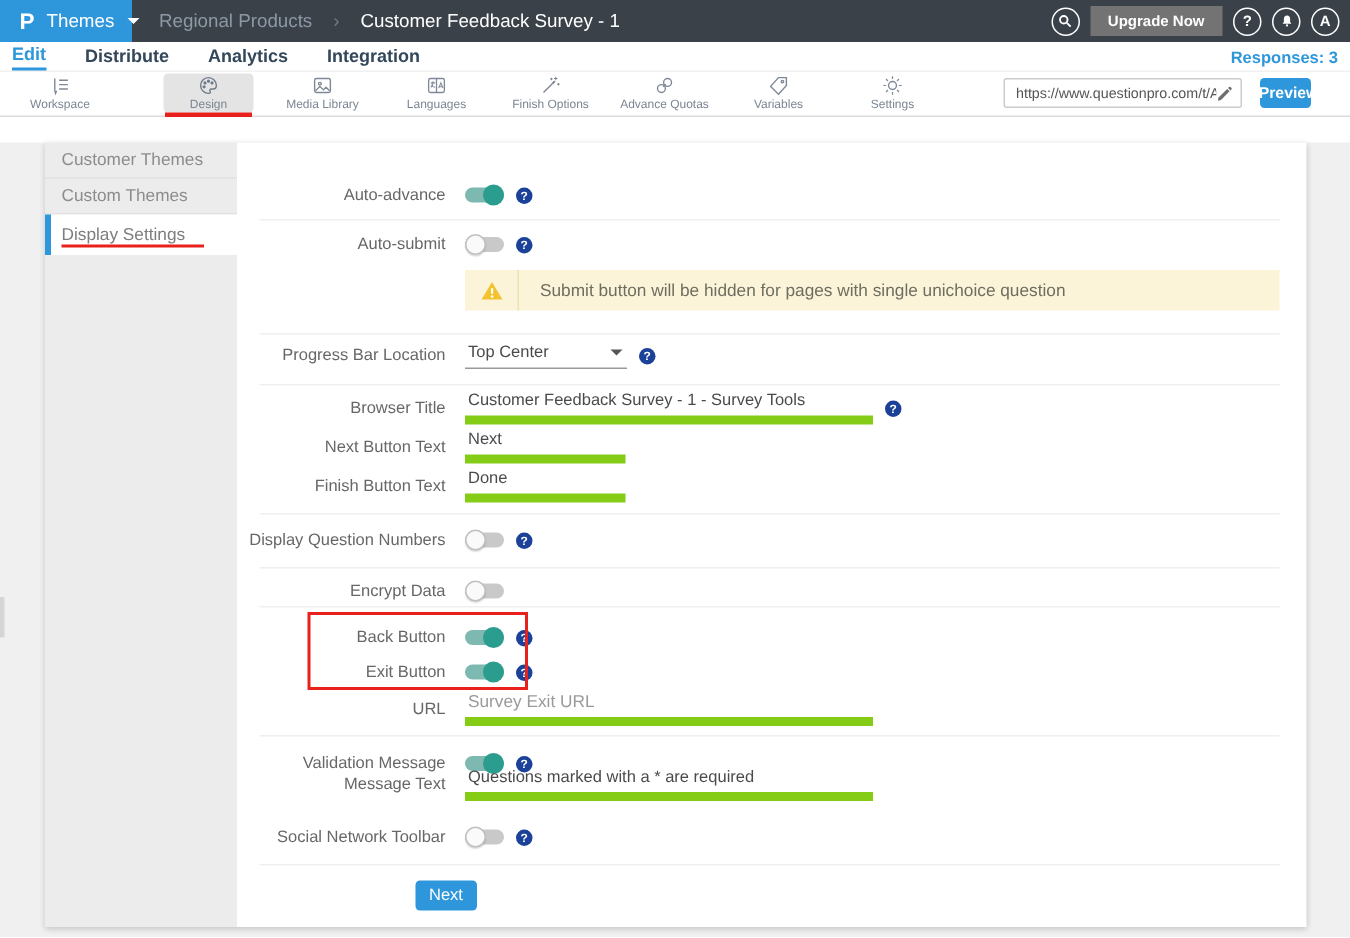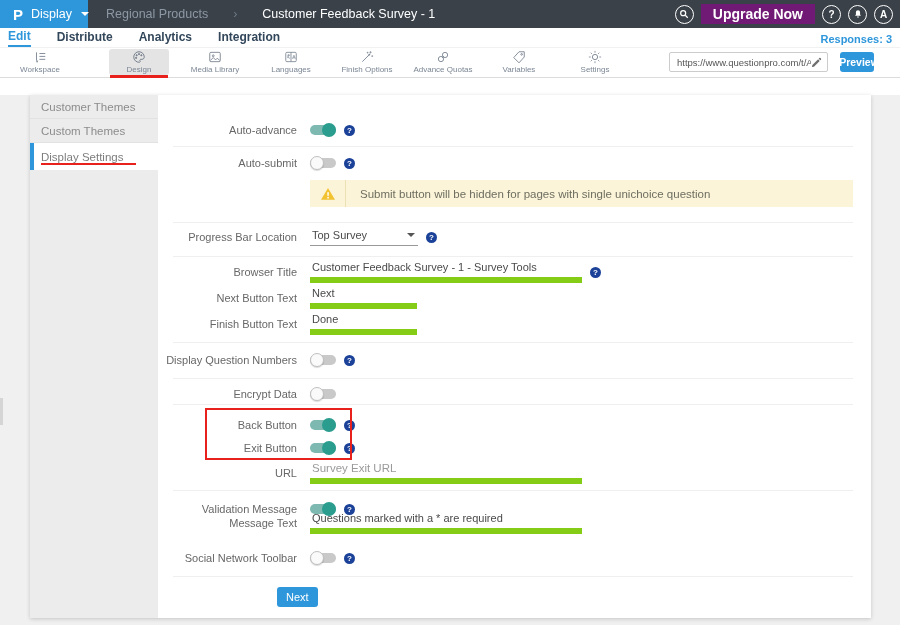--- a/index.html
+++ b/index.html
@@ -7,28 +7,28 @@
   body {
     width:900px; height:625px; position:relative; overflow:hidden;
     font-family:"Liberation Sans", sans-serif; background:#fff;
   }
   
   .topbar { position:absolute; top:0; left:0; width:900px; height:28px; background:#3A4149; display:flex; align-items:center; }
   .logo-area { width:88px; height:28px; background:#2E96DB; display:flex; align-items:center; padding-left:13px; gap:8px; cursor:pointer; }
   .logo { color:#fff; font-weight:bold; font-size:15px; line-height:1; }
   .product { color:#fff; font-size:12.5px; }
   .caret-down { width:0; height:0; border-left:4px solid transparent; border-right:4px solid transparent; border-top:4px solid #fff; margin-left:1px; }
-  .breadcrumb { margin-left:18px; display:flex; align-items:center; gap:25px; font-size:12.5px; }
+  .breadcrumb { margin-left:18px; display:flex; align-items:center; gap:14px; font-size:12.5px; }
   .bc-parent { color:#8d98a5; cursor:pointer; }
   .bc-sep { color:#707b88; }
   .bc-current { color:#fff; }
   .topbar-right { position:absolute; right:7px; top:0; height:28px; display:flex; align-items:center; gap:7px; }
   .circle-btn { width:19px; height:19px; border:1.5px solid #fff; border-radius:50%; display:flex; align-items:center; justify-content:center; color:#fff; font-size:10px; font-weight:bold; cursor:pointer; }
   .circle-btn svg { display:block; }
-  .upgrade { background:#701a75; color:#fff; font-size:14px; font-weight:bold; border-radius:0; height:20px; padding:0 12px; display:flex; align-items:center; cursor:pointer; }
+  .upgrade { background:#737373; color:#fff; font-size:10px; font-weight:bold; border-radius:0; height:20px; padding:0 12px; display:flex; align-items:center; cursor:pointer; }
   
   .tabrow { position:absolute; top:28px; left:0; width:900px; height:20px; background:#fff; border-bottom:1px solid #f1f1f1; display:flex; align-items:center; padding-left:8px; gap:26px; }
   .tab { font-size:12px; font-weight:bold; color:#33475b; padding:1px 0 2px; cursor:pointer; }
   .tab.active { color:#2E96DB; border-bottom:2px solid #2E96DB; }
   .responses { position:absolute; right:8px; top:5px; font-size:11px; font-weight:bold; color:#2E96DB; }
   
   .toolbar { position:absolute; top:48px; left:0; width:900px; height:30px; background:#fff; border-bottom:1px solid #dcdcdc; }
   .tools { position:absolute; left:10px; top:1px; display:flex; gap:16px; }
   .tool { width:60px; height:26px; display:flex; flex-direction:column; align-items:center; justify-content:center; gap:1px; position:relative; border-radius:3px; cursor:pointer; }
   .tool svg { width:14px; height:14px; }
@@ -77,21 +77,21 @@
   .redbox { position:absolute; left:47px; top:313px; width:147px; height:52px; border:2px solid #E8211D; pointer-events:none; }
   
   .save-btn { position:absolute; left:119px; top:492px; height:20px; padding:0 9px; background:#2E96DB; color:#fff; font-size:11px; border-radius:3px; display:flex; align-items:center; cursor:pointer; }
 </style>
 </head>
 <body>
 
 <div class="topbar">
   <div class="logo-area">
     <span class="logo">P</span>
-    <span class="product">Display</span>
+    <span class="product">Themes</span>
     <span class="caret-down"></span>
   </div>
   <div class="breadcrumb">
     <span class="bc-parent">Regional Products</span>
     <span class="bc-sep">›</span>
     <span class="bc-current">Customer Feedback Survey - 1</span>
   </div>
   <div class="topbar-right">
     <div class="circle-btn">
       <svg width="10" height="10" viewBox="0 0 24 24">
@@ -263,21 +263,21 @@
             </svg>
         </div>
         <div class="warn-text">Submit button will be hidden for pages with single unichoice question</div>
       </div>
       <div class="divider" style="top:127px"></div>
 
       <div class="row" style="top:128px">
         <div class="lbl">Progress Bar Location</div>
         <div class="ctl">
           <div class="select">
-            <span>Top Survey</span>
+            <span>Top Center</span>
             <span class="sel-caret"></span>
           </div>
           <span class="help">?</span>
         </div>
       </div>
       <div class="divider" style="top:161px"></div>
 
       <div class="row" style="top:163px">
         <div class="lbl">Browser Title</div>
         <div class="ctl">

